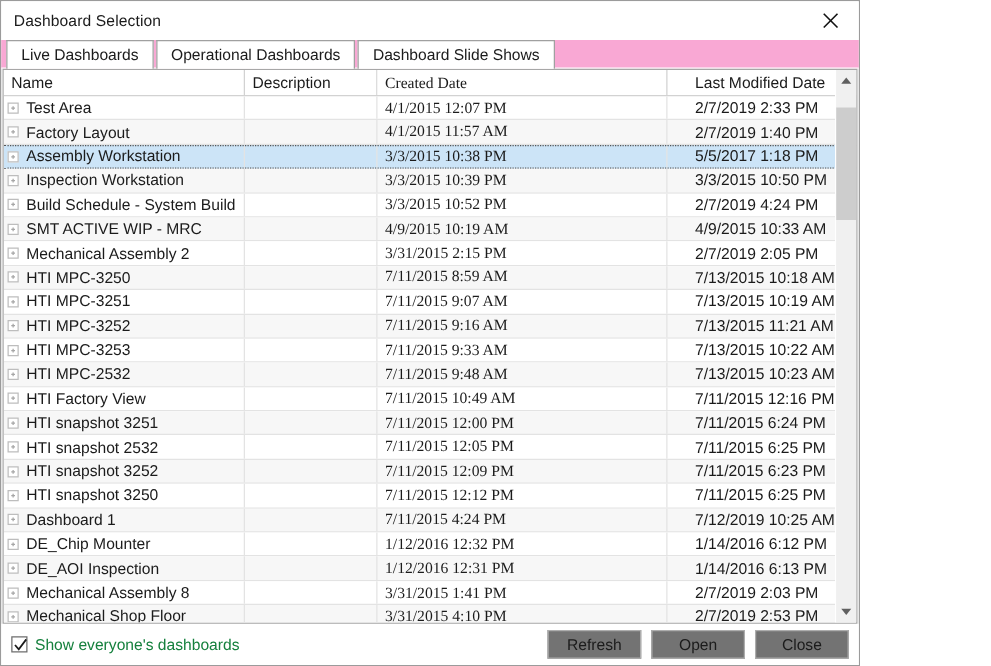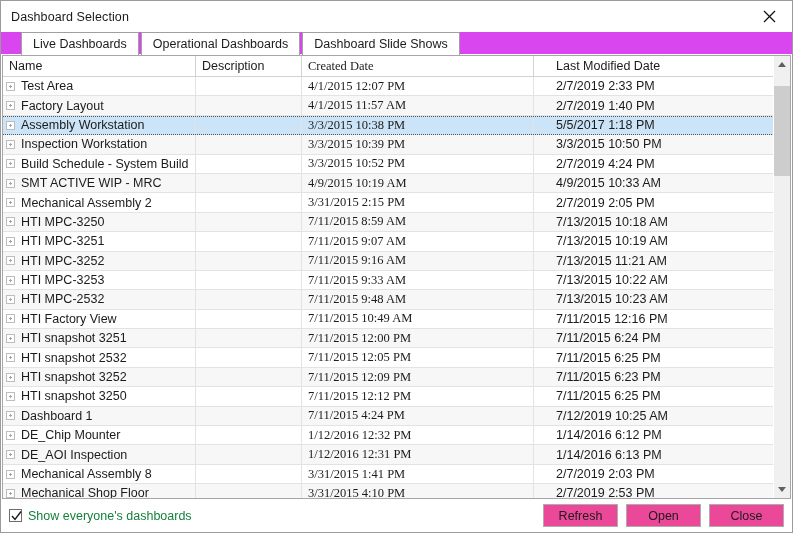--- a/index.html
+++ b/index.html
@@ -7,21 +7,21 @@
     margin: 0; padding: 0;
     width: 793px; height: 533px;
     overflow: hidden;
     background: #ffffff;
     font-family: "Liberation Sans", sans-serif;
   }
 
   .window {
     position: absolute;
     left: 0; top: 0;
-    width: 793px; height: 533px;
+    width: 688px; height: 533px;
     background: #ffffff;
     border: 1px solid #9b9b9b;
     display: flex;
     flex-direction: column;
   }
 
   
   .titlebar {
     height: 31px;
     min-height: 31px;
@@ -46,23 +46,23 @@
     cursor: default;
   }
   .close-btn svg { display: block; }
 
   
   .tabstrip {
     height: 23px;
     min-height: 23px;
     display: flex;
     align-items: flex-end;
-    padding-left: 20px;
-    position: relative;
-    background: #d946ef;
+    padding-left: 4px;
+    position: relative;
+    background: #f9a8d4;
   }
   .tabstrip::after {
     content: "";
     position: absolute;
     left: 0; right: 0; bottom: 0;
     height: 1px;
     background: #ffffff;
   }
   .tab {
     height: 23px;
@@ -247,21 +247,21 @@
     color: #15803d;
   }
   .btn-group {
     margin-left: auto;
     display: flex;
     gap: 8px;
   }
   .btn {
     width: 75px;
     height: 23px;
-    background: #ec4899;
+    background: #737373;
     border: 1px solid #adadad;
     font-size: 12.5px;
     color: #1b1b1b;
     font-family: "Liberation Sans", sans-serif;
     display: flex;
     align-items: center;
     justify-content: center;
     cursor: default;
     padding: 0;
   }

